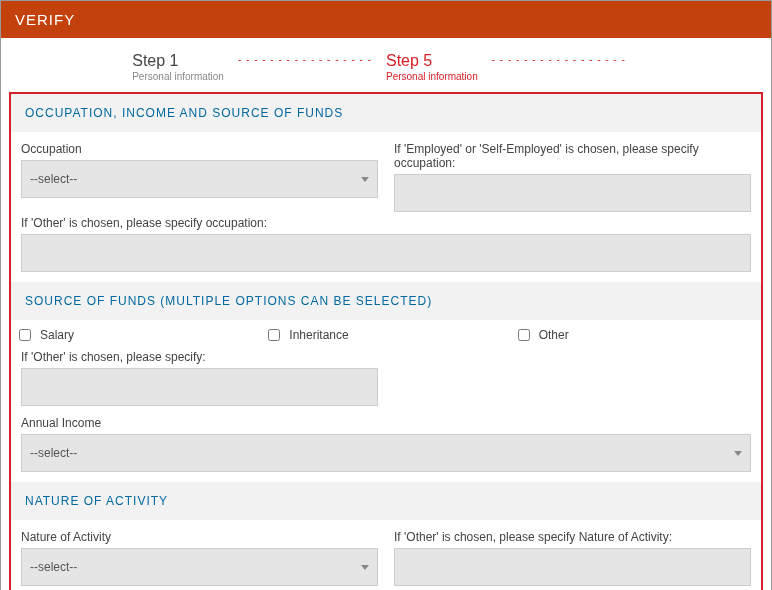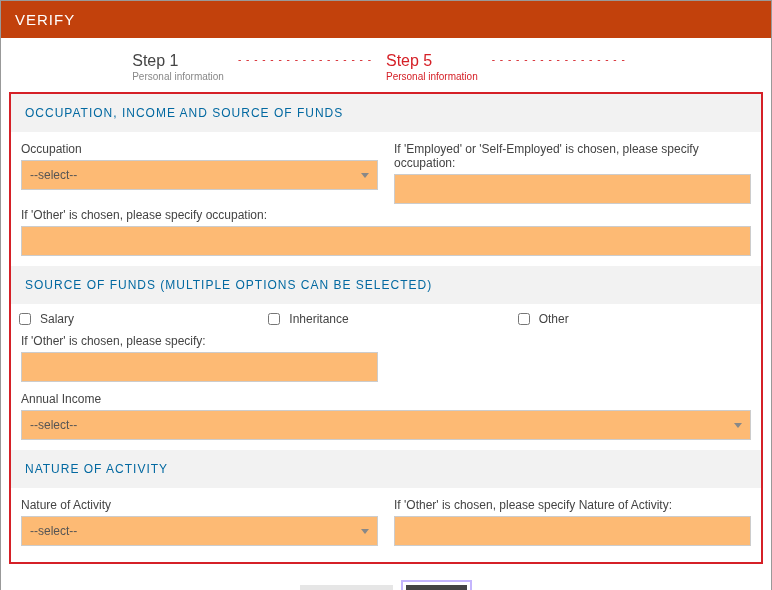--- a/index.html
+++ b/index.html
@@ -62,22 +62,22 @@
   .col { flex: 1; min-width: 0; }
   label.fld {
     display: block;
     font-size: 12px;
     color: #444;
     margin: 4px 0;
   }
   .select, .textin {
     width: 100%;
     border: 1px solid #ccc;
-    background: #fdba74;
-    height: 30px;
+    background: #e5e5e5;
+    height: 38px;
     padding: 0 8px;
     font-size: 12px;
     color: #555;
     position: relative;
   }
   .select {
     display: flex;
     align-items: center;
     justify-content: space-between;
     cursor: pointer;

